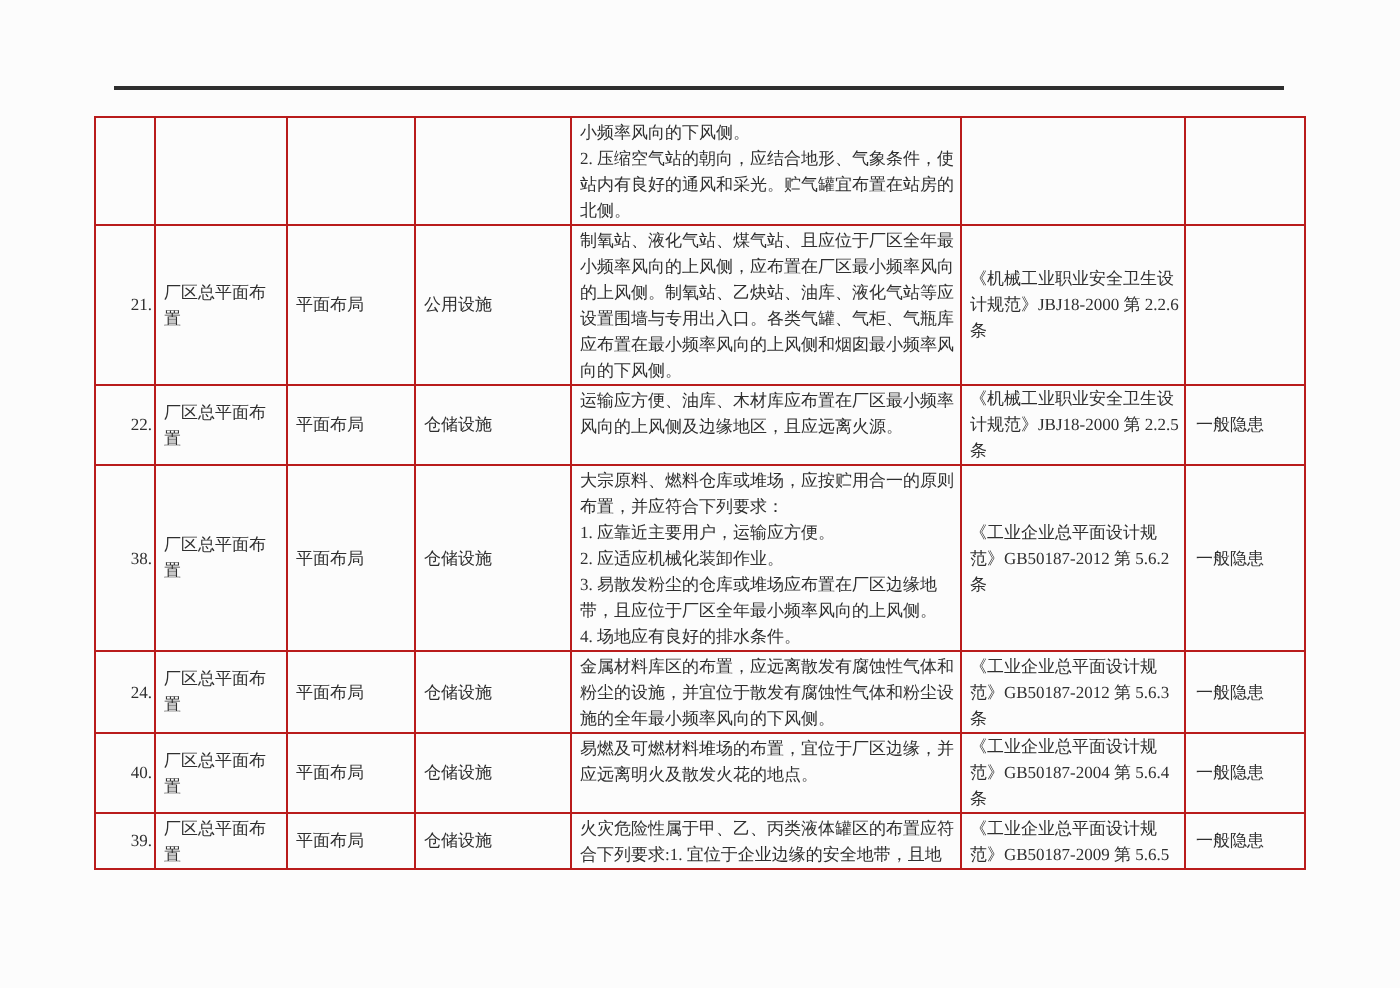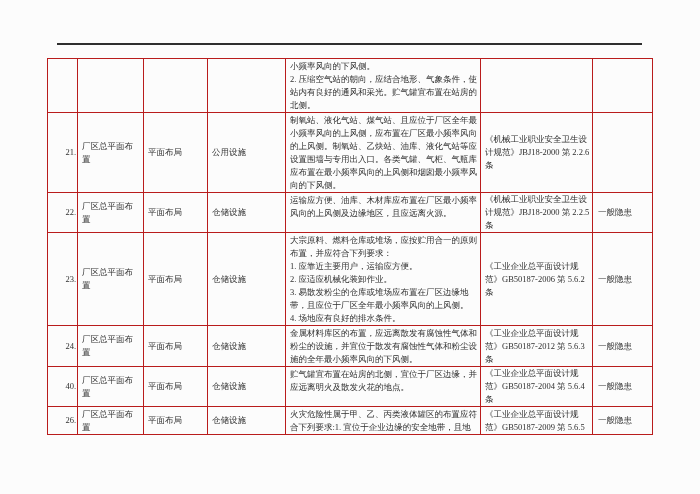--- a/index.html
+++ b/index.html
@@ -112,52 +112,52 @@
     <tr class="h40">
       <td class="c-no">22.</td>
       <td class="c-cat">厂区总平面布置</td>
       <td class="c-layout">平面布局</td>
       <td class="c-fac">仓储设施</td>
       <td class="c-content">运输应方便、油库、木材库应布置在厂区最小频率风向的上风侧及边缘地区，且应远离火源。</td>
       <td class="c-ref">《机械工业职业安全卫生设计规范》JBJ18-2000 第 2.2.5 条</td>
       <td class="c-haz">一般隐患</td>
     </tr>
     <tr class="h90">
-      <td class="c-no">23.</td>
+      <td class="c-no">38.</td>
       <td class="c-cat">厂区总平面布置</td>
       <td class="c-layout">平面布局</td>
       <td class="c-fac">仓储设施</td>
       <td class="c-content">大宗原料、燃料仓库或堆场，应按贮用合一的原则布置，并应符合下列要求：
 1. 应靠近主要用户，运输应方便。
 2. 应适应机械化装卸作业。
 3. 易散发粉尘的仓库或堆场应布置在厂区边缘地带，且应位于厂区全年最小频率风向的上风侧。
 4. 场地应有良好的排水条件。</td>
-      <td class="c-ref">《工业企业总平面设计规范》GB50187-2006 第 5.6.2 条</td>
+      <td class="c-ref">《工业企业总平面设计规范》GB50187-2012 第 5.6.2 条</td>
       <td class="c-haz">一般隐患</td>
     </tr>
     <tr class="h41">
       <td class="c-no">24.</td>
       <td class="c-cat">厂区总平面布置</td>
       <td class="c-layout">平面布局</td>
       <td class="c-fac">仓储设施</td>
       <td class="c-content">金属材料库区的布置，应远离散发有腐蚀性气体和粉尘的设施，并宜位于散发有腐蚀性气体和粉尘设施的全年最小频率风向的下风侧。</td>
       <td class="c-ref">《工业企业总平面设计规范》GB50187-2012 第 5.6.3 条</td>
       <td class="c-haz">一般隐患</td>
     </tr>
     <tr class="h37">
       <td class="c-no">40.</td>
       <td class="c-cat">厂区总平面布置</td>
       <td class="c-layout">平面布局</td>
       <td class="c-fac">仓储设施</td>
-      <td class="c-content">贮气罐宜布置在站房的北侧，宜位于厂区边缘，并应远离明火及散发火花的地点。</td>
+      <td class="c-content">易燃及可燃材料堆场的布置，宜位于厂区边缘，并应远离明火及散发火花的地点。</td>
       <td class="c-ref">《工业企业总平面设计规范》GB50187-2004 第 5.6.4 条</td>
       <td class="c-haz">一般隐患</td>
     </tr>
     <tr class="h27">
-      <td class="c-no">26.</td>
+      <td class="c-no">39.</td>
       <td class="c-cat">厂区总平面布置</td>
       <td class="c-layout">平面布局</td>
       <td class="c-fac">仓储设施</td>
       <td class="c-content">火灾危险性属于甲、乙、丙类液体罐区的布置应符合下列要求:1. 宜位于企业边缘的安全地带，且地</td>
       <td class="c-ref">《工业企业总平面设计规范》GB50187-2009 第 5.6.5</td>
       <td class="c-haz">一般隐患</td>
     </tr>
   </tbody>
 </table>
 

